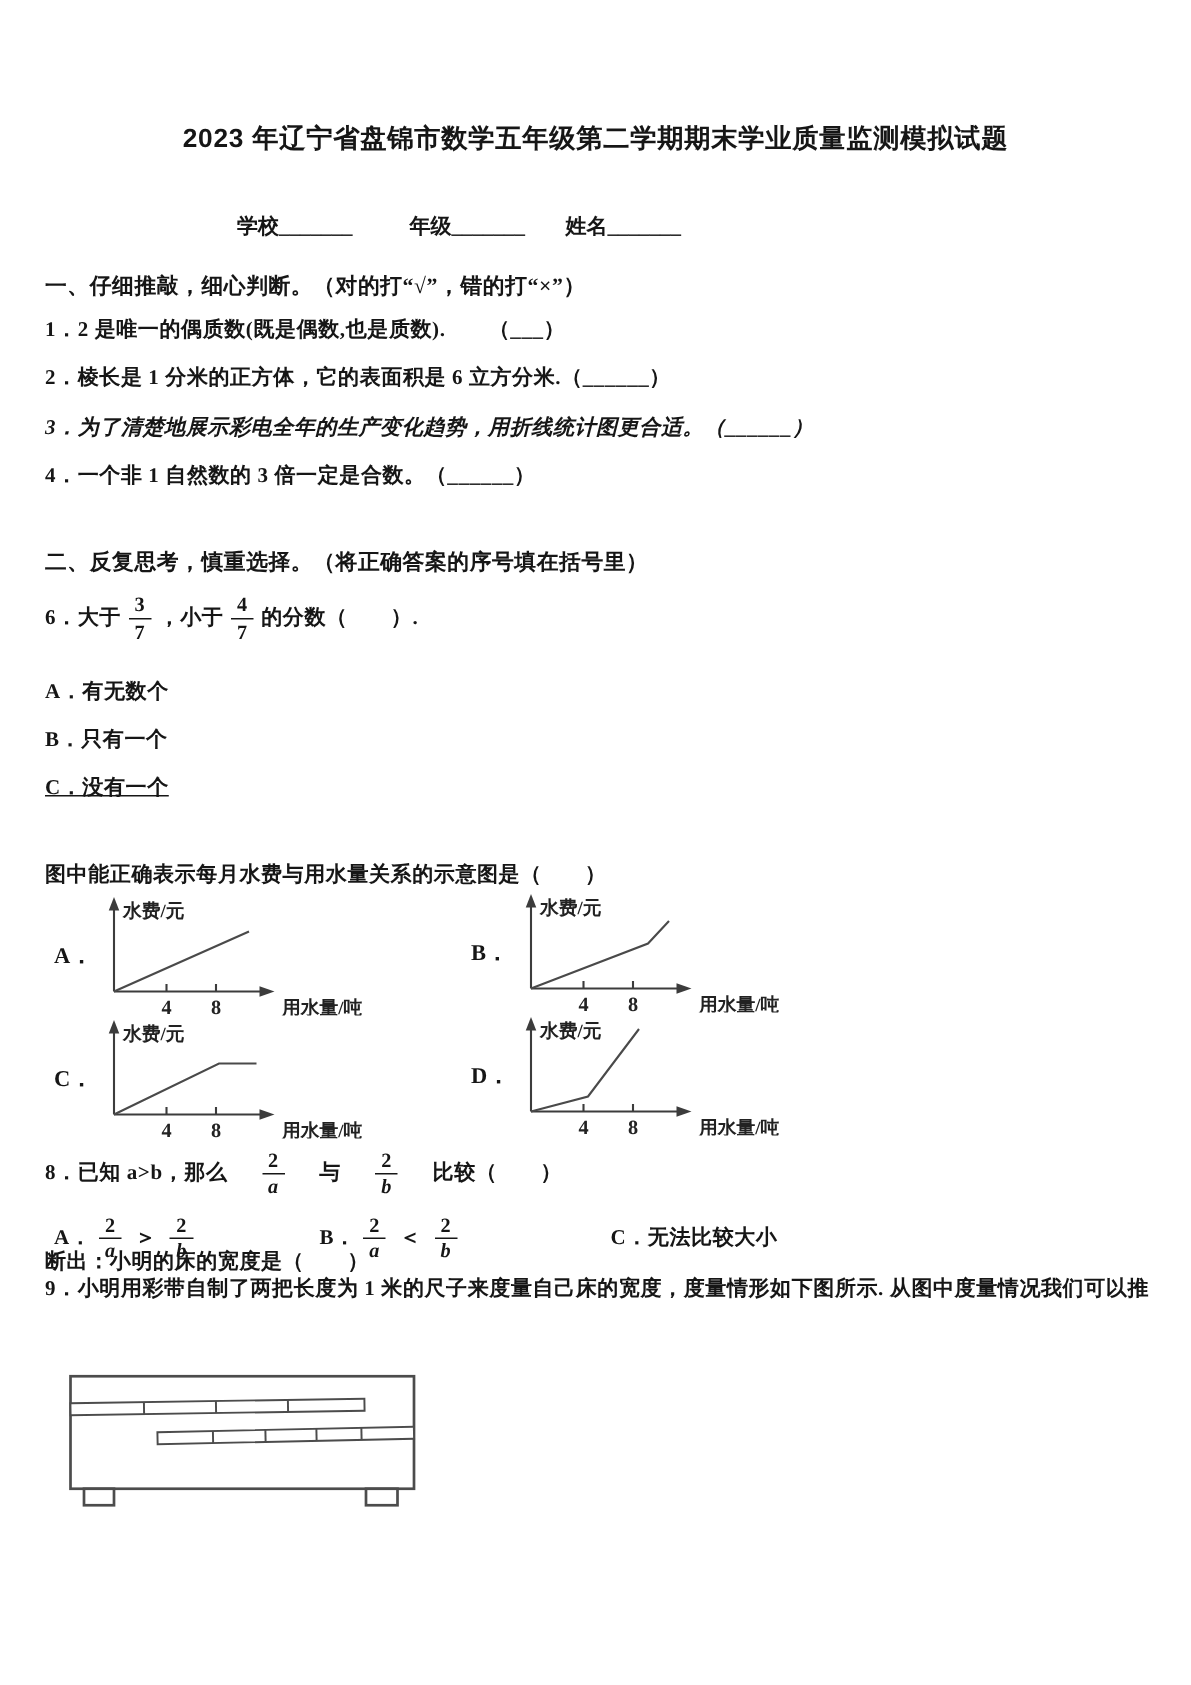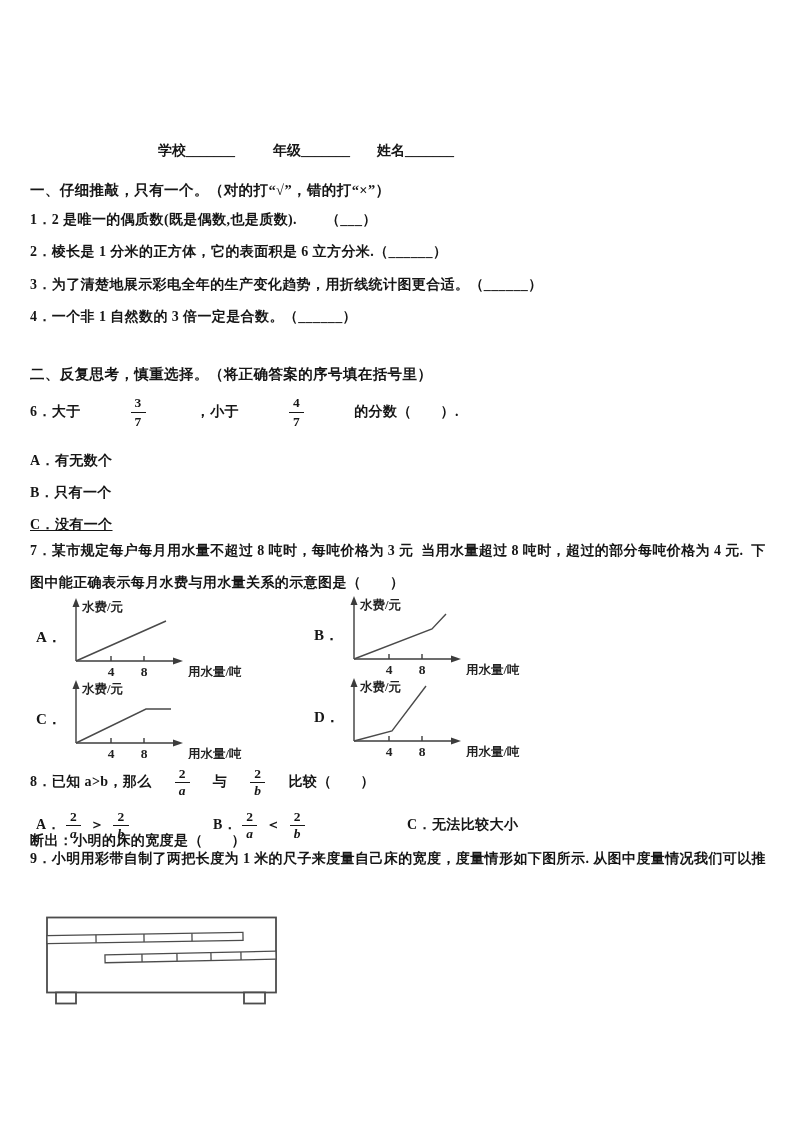--- a/index.html
+++ b/index.html
@@ -46,46 +46,46 @@
   .g-letter{font-size:15px;font-weight:bold;white-space:pre;}
   .bed-svg .bed{stroke:#4c4c4c;stroke-width:1.8;fill:#ffffff;}
   .bed-svg .ruler{stroke:#4c4c4c;stroke-width:1.3;fill:#ffffff;}
   .bed-svg .tick{stroke:#4c4c4c;stroke-width:1.3;}
 </style>
 </head>
 <body>
 
 <div class="page">
 
+  <div class="abs exam-title">2023 年辽宁省盘锦市数学五年级第二学期期末学业质量监测模拟试题</div>
 
   <span class="abs hdr-field" style="left:158px;"><span>学校</span><span>_______</span></span>
   <span class="abs hdr-field" style="left:273px;"><span>年级</span><span>_______</span></span>
   <span class="abs hdr-field" style="left:377px;"><span>姓名</span><span>_______</span></span>
 
-  <div class="abs q-line sec-head" style="top:181px;">一、仔细推敲，只有一个。（对的打“√”，错的打“×”）</div>
+  <div class="abs q-line sec-head" style="top:181px;">一、仔细推敲，细心判断。（对的打“√”，错的打“×”）</div>
   <div class="abs q-line" style="top:211px;">1．2 是唯一的偶质数(既是偶数,也是质数).　　（___）</div>
   <div class="abs q-line" style="top:243px;">2．棱长是 1 分米的正方体，它的表面积是 6 立方分米.（______）</div>
-  <div class="abs q-line" style="top:276px;">3．为了清楚地展示彩电全年的生产变化趋势，用折线统计图更合适。（______）</div>
+  <div class="abs q-line" style="top:276px;font-style:italic;">3．为了清楚地展示彩电全年的生产变化趋势，用折线统计图更合适。（______）</div>
   <div class="abs q-line" style="top:308px;">4．一个非 1 自然数的 3 倍一定是合数。（______）</div>
 
   <div class="abs q-line sec-head" style="top:365px;">二、反复思考，慎重选择。（将正确答案的序号填在括号里）</div>
 
-  <div class="abs q-line frac-row" style="top:390px;height:44px;gap:45px;">
+  <div class="abs q-line frac-row" style="top:390px;height:44px;">
     <span>6．大于</span>
     <span class="frac"><span class="num">3</span><span class="den">7</span></span>
     <span>，小于</span>
     <span class="frac"><span class="num">4</span><span class="den">7</span></span>
     <span>的分数（　　）.</span>
   </div>
 
   <div class="abs q-line" style="top:452px;">A．有无数个</div>
   <div class="abs q-line" style="top:484px;">B．只有一个</div>
   <div class="abs q-line" style="top:516px;text-decoration:underline;">C．没有一个</div>
 
-  <div class="abs q-line" style="top:542px;">7．某市规定每户每月用水量不超过 8 吨时，每吨价格为 3 元  当用水量超过 8 吨时，超过的部分每吨价格为 4 元.  下</div>
   <div class="abs q-line" style="top:574px;">图中能正确表示每月水费与用水量关系的示意图是（　　）</div>
 
   <div class="abs g-letter" style="left:36px;top:628px;">A．</div>
   <svg class="abs mini-graph" style="left:64px;top:597px;" width="190" height="80" viewBox="0 0 190 80">
     <line class="axis" x1="12" y1="64" x2="12" y2="6"></line>
     <polygon class="axis-fill" points="12,1 8.5,10 15.5,10"></polygon>
     <line class="axis" x1="12" y1="64" x2="112" y2="64"></line>
     <polygon class="axis-fill" points="119,64 109,60.5 109,67.5"></polygon>
     <line class="axis" x1="47" y1="59" x2="47" y2="64"></line>
     <line class="axis" x1="80" y1="59" x2="80" y2="64"></line>

